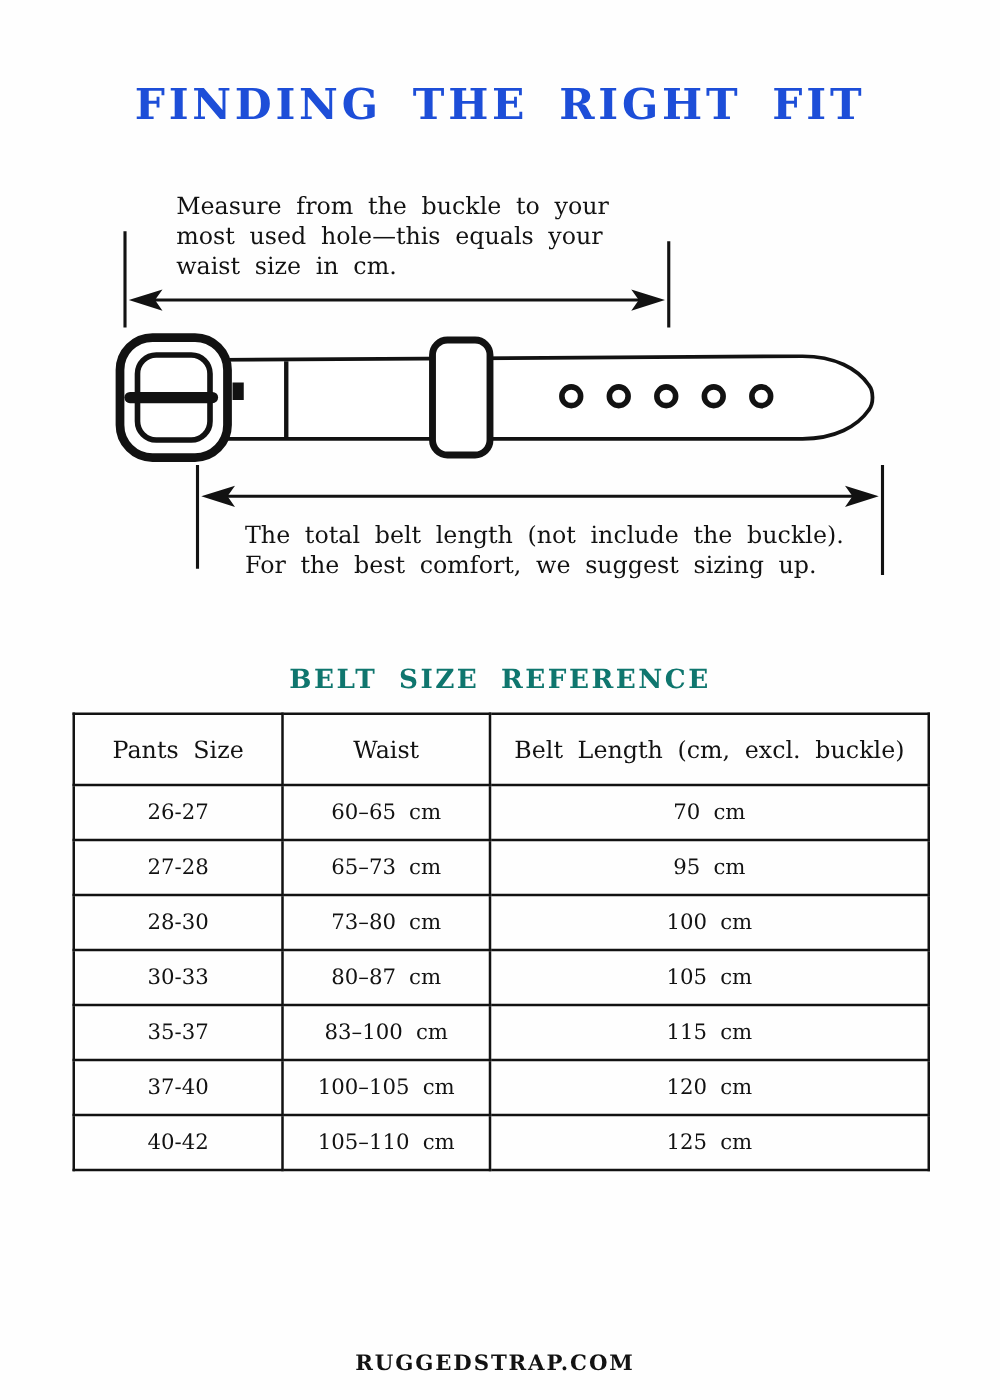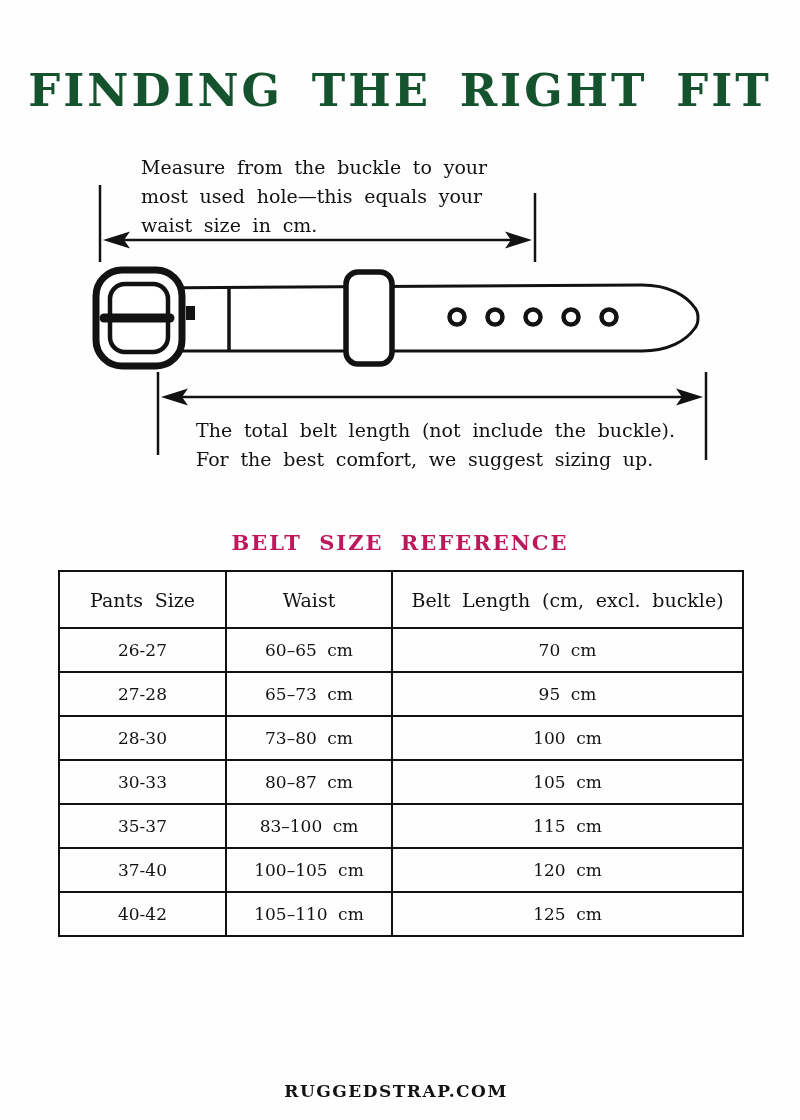--- a/index.html
+++ b/index.html
@@ -9,43 +9,43 @@
     font-family: "DejaVu Serif", "Liberation Serif", serif;
     color: #121212;
     position: relative;
     overflow: hidden;
   }
   .page { position: relative; width: 800px; height: 1120px; background: #fefefe; }
 
   .title {
     position: absolute; top: 64px; left: 0; width: 800px;
     text-align: center;
-    font-size: 45px; font-weight: bold;
+    font-size: 34px; font-weight: bold;
     letter-spacing: 3px; word-spacing: 10px;
-    color: #14532d;
+    color: #1d4ed8;
   }
 
   .note {
     position: absolute;
-    font-size: 19px; line-height: 29px;
+    font-size: 19px; line-height: 24px;
     white-space: pre-line;
     word-spacing: 0.30em;
     color: #121212;
   }
   .measure-note { left: 141px; top: 153px; }
   .length-note  { left: 196px; top: 416px; }
 
   .diagram-svg { position: absolute; left: 0; top: 180px; }
 
   .section-title {
     position: absolute; top: 530px; left: 0; width: 800px;
     text-align: center;
     font-size: 21px; font-weight: bold;
     letter-spacing: 2px; word-spacing: 8px;
-    color: #be185d;
+    color: #0f766e;
   }
 
   table.size-table {
     position: absolute; left: 58px; top: 570px;
     width: 684px;
     border-collapse: collapse;
     table-layout: fixed;
   }
   .size-table th, .size-table td {
     border: 2px solid #121212;

